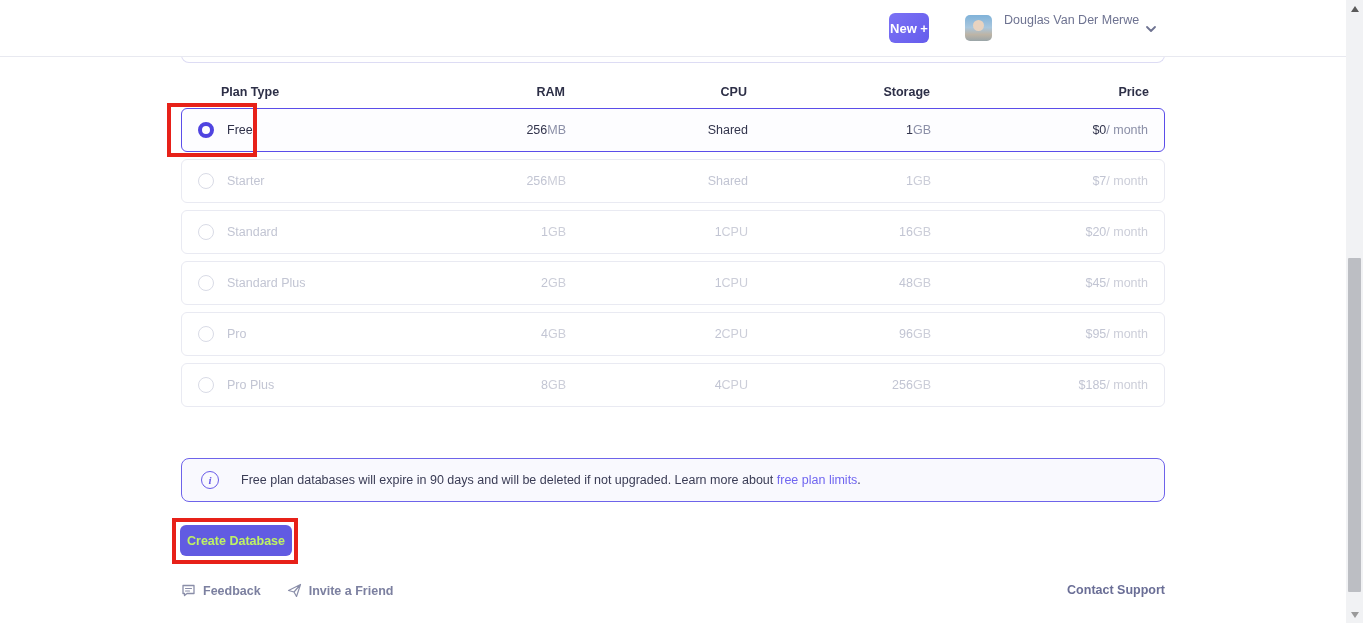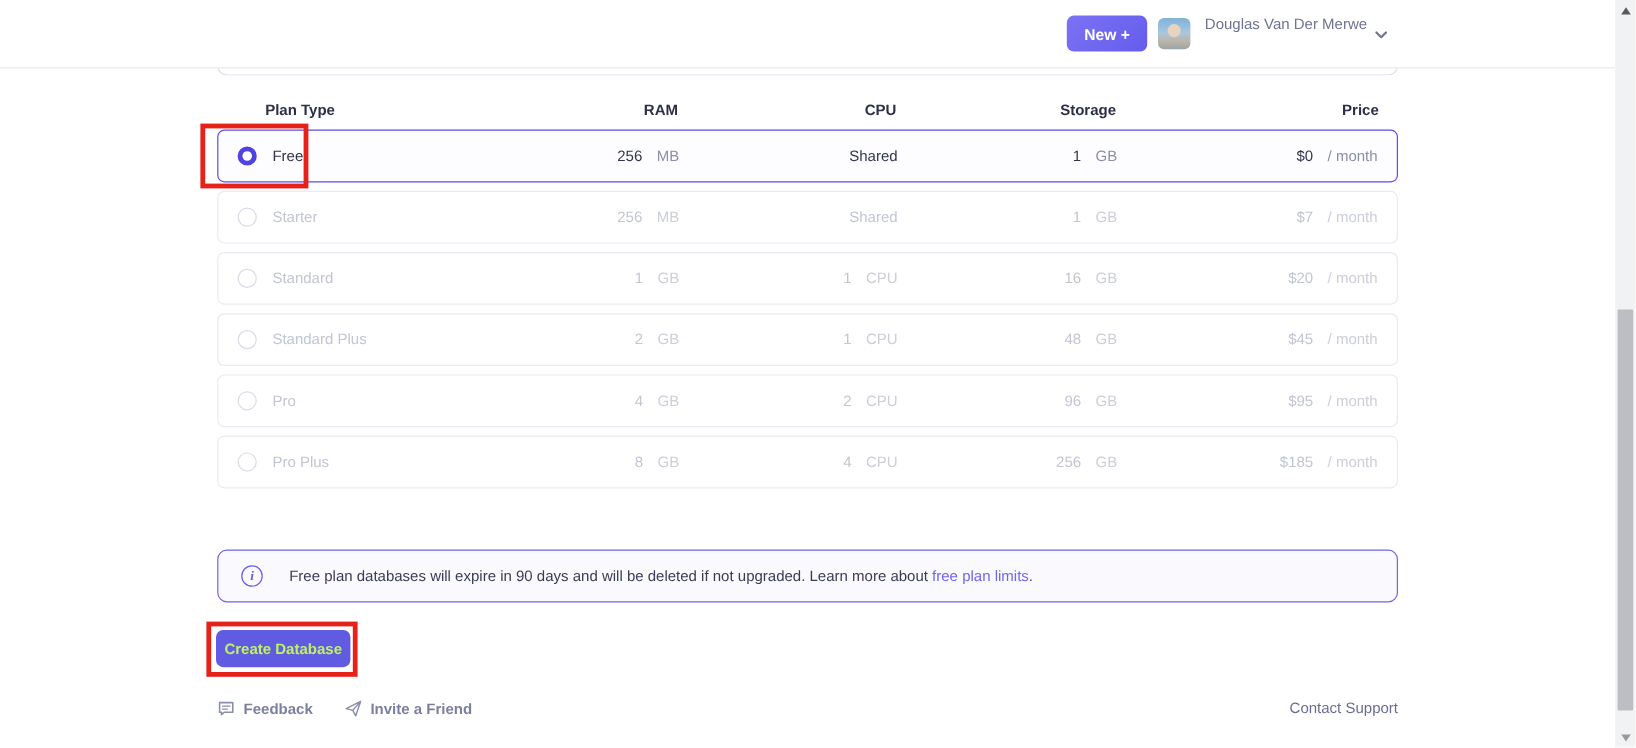--- a/index.html
+++ b/index.html
@@ -8,21 +8,21 @@
   #page { position:absolute; inset:0; width:1363px; height:623px; background:#fff; }
 
   
   .header { position:absolute; top:0; left:0; width:1346px; height:57px; background:#fff; border-bottom:1px solid #e8e9f0; z-index:5; }
   .logo { position:absolute; left:178px; top:0; height:57px; display:flex; align-items:center; font-size:21px; font-weight:700; color:#1f2138; letter-spacing:.2px; }
   .nav { position:absolute; left:287px; top:0; height:57px; display:flex; align-items:stretch; gap:26px; }
   .nav-item { position:relative; display:flex; align-items:center; font-size:13px; font-weight:500; color:#3a3c55; cursor:pointer; }
   .nav-item.active { color:#6055ef; }
   .nav-item.active .underline { position:absolute; left:0; right:0; bottom:-1px; height:3px; background:#6055ef; border-radius:2px; }
   .nav-divider { width:1px; height:26px; background:#e2e3ec; align-self:center; }
-  .new-btn { position:absolute; left:889px; top:13px; width:67px; height:30px; background:linear-gradient(135deg,#7b72f5,#655cec); color:#fff; font-size:13px; font-weight:600; border:none; border-radius:6px; display:flex; align-items:center; justify-content:center; gap:4px; cursor:pointer; }
+  .new-btn { position:absolute; left:889px; top:13px; width:40px; height:30px; background:linear-gradient(135deg,#7b72f5,#655cec); color:#fff; font-size:13px; font-weight:600; border:none; border-radius:6px; display:flex; align-items:center; justify-content:center; gap:4px; cursor:pointer; }
   .avatar { position:absolute; left:965px; top:15px; width:27px; height:26px; border-radius:5px; background:linear-gradient(180deg,#7fb2d9 0%,#a9c7de 48%,#bdb4a6 75%,#9aa5a8 100%); overflow:hidden; }
   .avatar::after { content:""; position:absolute; left:8px; top:5px; width:11px; height:11px; border-radius:50%; background:#e8d3c0; }
   .user-name { position:absolute; left:1004px; top:0; height:39px; display:flex; align-items:center; font-size:12.5px; font-weight:500; color:#6e7391; cursor:pointer; }
   .chevron { position:absolute; left:1144px; top:22px; width:14px; height:14px; cursor:pointer; }
 
   
   .cutoff-panel { position:absolute; left:181px; top:48px; width:984px; height:15px; border:1px solid #dddcf4; border-top:none; border-radius:0 0 8px 8px; background:#fff; }
 
   
   .grid-cols { display:grid; grid-template-columns:180px 188px 182px 183px 1fr; align-items:center; padding:0 16px; }
@@ -33,35 +33,35 @@
   .prow .c1 { display:flex; align-items:center; gap:13px; }
   .radio { width:16px; height:16px; border-radius:50%; background:#fff; border:1.5px solid #d9dbe6; flex:none; }
   .prow.selected { border:1px solid #5b4de9; background:#fdfdff; }
   .prow.selected .radio { border:4.5px solid #5044e0; }
   .prow.selected .plan-label { color:#2f3149; font-weight:500; }
   .prow.selected .val { color:#33354d; }
   .prow.selected .unit { color:#8b8fa7; }
   .prow .plan-label { color:#c2c5d3; }
   .prow .val { color:#c2c5d3; }
   .prow .unit { color:#ccced9; }
-  .unit { margin-left:12px; }
+  .unit { margin-left:0; }
   .unit:empty { margin-left:0; }
 
   
   .note { position:absolute; left:181px; top:430px; width:984px; text-align:center; font-size:12.5px; color:#3c3e55; }
   .link { color:#7066f0; cursor:pointer; }
   .alert { position:absolute; left:181px; top:458px; width:984px; height:44px; border:1px solid #6e63ea; background:#f9f9fe; border-radius:8px; display:flex; align-items:center; }
   .info-icon { width:18px; height:18px; border-radius:50%; border:1.5px solid #6a5ce8; color:#6a5ce8; font-size:11px; font-weight:600; display:flex; align-items:center; justify-content:center; margin-left:19px; flex:none; font-family:"Liberation Serif", serif; font-style:italic; }
   .alert-text { margin-left:22px; font-size:12.5px; color:#3a3c55; }
 
   
   .create-btn { position:absolute; left:180px; top:525px; width:112px; height:31px; background:#615be2; color:#bef264; font-size:12.5px; font-weight:600; border:none; border-radius:6px; display:flex; align-items:center; justify-content:center; cursor:pointer; }
   .footer-left { position:absolute; left:181px; top:583px; display:flex; gap:26px; }
   .footer-link { display:flex; align-items:center; gap:7px; font-size:12.5px; font-weight:600; color:#7c80a0; cursor:pointer; }
-  .contact { position:absolute; top:583px; right:198px; font-size:12.5px; font-weight:400; color:#6a6e96; cursor:pointer; }
+  .contact { position:absolute; top:583px; right:198px; font-size:12.5px; font-weight:700; color:#6a6e96; cursor:pointer; }
 
   
   .anno { position:absolute; border:4px solid #e72119; background:transparent; z-index:20; pointer-events:none; }
   .anno1 { left:167px; top:103px; width:90px; height:54px; }
   .anno2 { left:172px; top:518px; width:126px; height:46px; }
 
   
   .scrollbar { position:absolute; right:0; top:0; width:17px; height:623px; background:#f1f2f4; z-index:6; }
   .sb-arrow { position:absolute; left:0; width:17px; height:17px; display:flex; align-items:center; justify-content:center; cursor:pointer; }
   .sb-up { top:0; }

